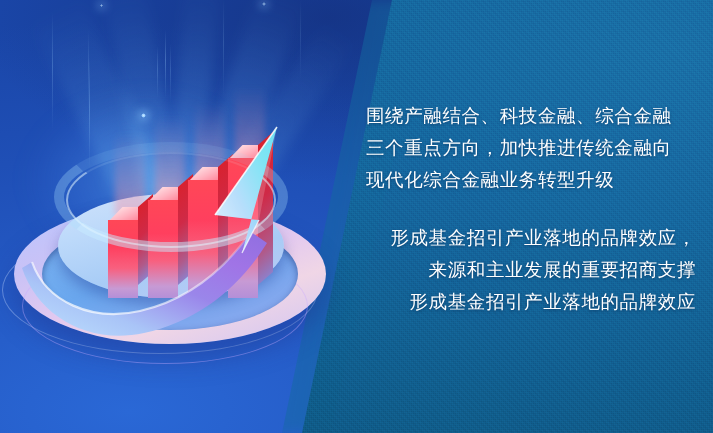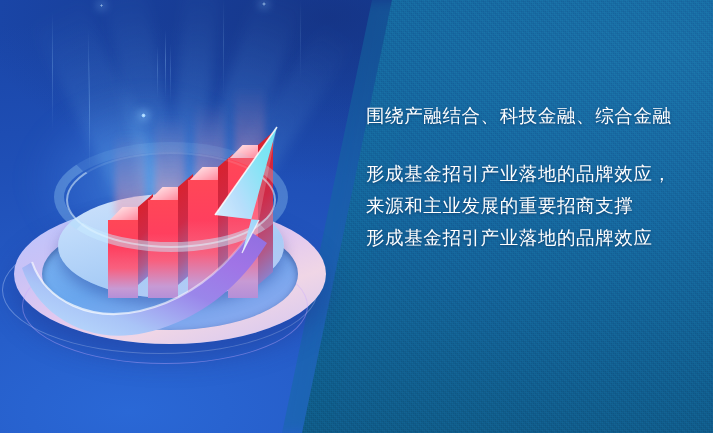--- a/index.html
+++ b/index.html
@@ -159,21 +159,21 @@
 
   
   .arrow-wrap{position:absolute;left:0;top:0;width:330px;height:260px;}
 
   
   .text-col{
     position:absolute;left:366px;top:100px;width:330px;
     color:#ffffff;
   }
   .para{margin:0;}
-  .para + .para{margin-top:26px;}
+  .para + .para{margin-top:26px;text-align:right;}
   .tline{
     font-size:18.5px;
     line-height:32px;
     letter-spacing:.6px;
     color:#ffffff;
     text-shadow:0 1px 3px rgba(8,30,70,.55);
     white-space:nowrap;
   }
 </style>
 </head>
@@ -286,20 +286,22 @@
         <path d="M269,19 L207,107 L251,112 Z" fill="#ffffff" opacity=".18"></path>
         <path d="M269,19 L207,107" stroke="#ffffff" stroke-width="1.6" opacity=".85" fill="none"></path>
         <path d="M251,112 L234,145" stroke="#ffffff" stroke-width="1.4" opacity=".7" fill="none"></path>
       </svg>
     </div>
   </div>
 
   <div class="text-col">
     <div class="para">
       <div class="tline">围绕产融结合、科技金融、综合金融</div>
+      <div class="tline">三个重点方向，加快推进传统金融向</div>
+      <div class="tline">现代化综合金融业务转型升级</div>
     </div>
     <div class="para">
       <div class="tline">形成基金招引产业落地的品牌效应，</div>
       <div class="tline">来源和主业发展的重要招商支撑</div>
       <div class="tline">形成基金招引产业落地的品牌效应</div>
     </div>
   </div>
 
 </div>
 

